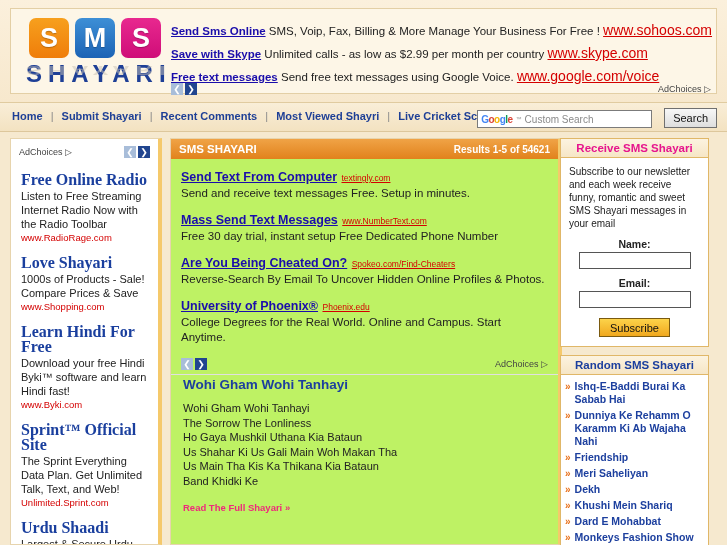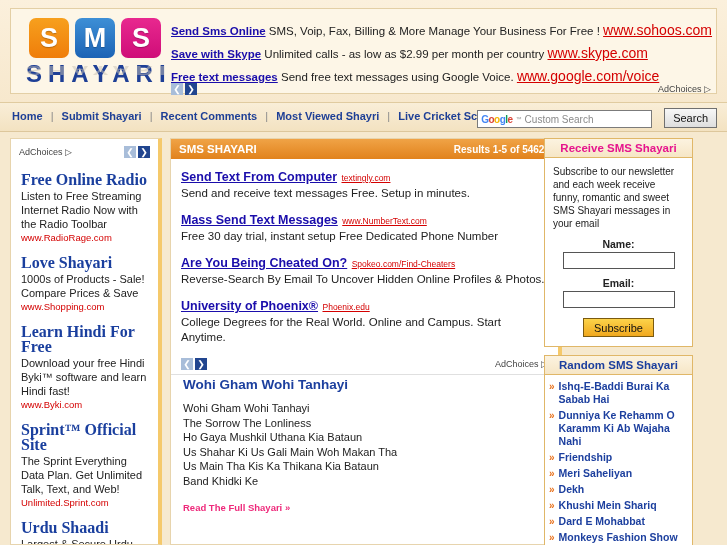--- a/index.html
+++ b/index.html
@@ -137,21 +137,21 @@
     color: #1a3f9e; font-weight: bold; font-size: 16px; line-height: 15px;
     margin-bottom: 2px;
     font-family: Liberation Serif, serif;
   }
   .side-ad-body { color: #222; font-size: 11px; line-height: 14px; }
   .side-ad-url { color: #d40000; font-size: 9.5px; margin-top: 1px; }
 
   .col-main {
     position: absolute; left: 170px; top: 138px;
     width: 392px; height: 407px;
-    background: #ffffff;
+    background: #bef264;
     border: 1px solid #e7d4ad;
     border-right: 4px solid #f5c96b;
     box-sizing: border-box;
     overflow: hidden;
   }
   .main-head {
     height: 20px;
     background: linear-gradient(180deg,#f0a346 0%,#e1821c 100%);
     display: flex; align-items: center; justify-content: space-between;
     padding: 0 8px;
@@ -178,21 +178,21 @@
   .shayari-title {
     color: #1c3f9e; font-weight: bold; font-size: 13.5px; margin-bottom: 9px;
   }
   .shayari-line { color: #222; font-size: 11px; line-height: 14.5px; }
   .shayari-read {
     color: #ee2a7b; font-size: 9.5px; font-weight: bold;
     margin-top: 14px; text-decoration: none;
   }
 
   .col-right {
-    position: absolute; left: 544px; top: 138px;
+    position: absolute; left: 560px; top: 138px;
     width: 149px; height: 407px;
     box-sizing: border-box;
     overflow: hidden;
   }
   .panel {
     background: #ffffff;
     border: 1px solid #e0b768;
     box-sizing: border-box;
     margin-bottom: 8px;
   }

